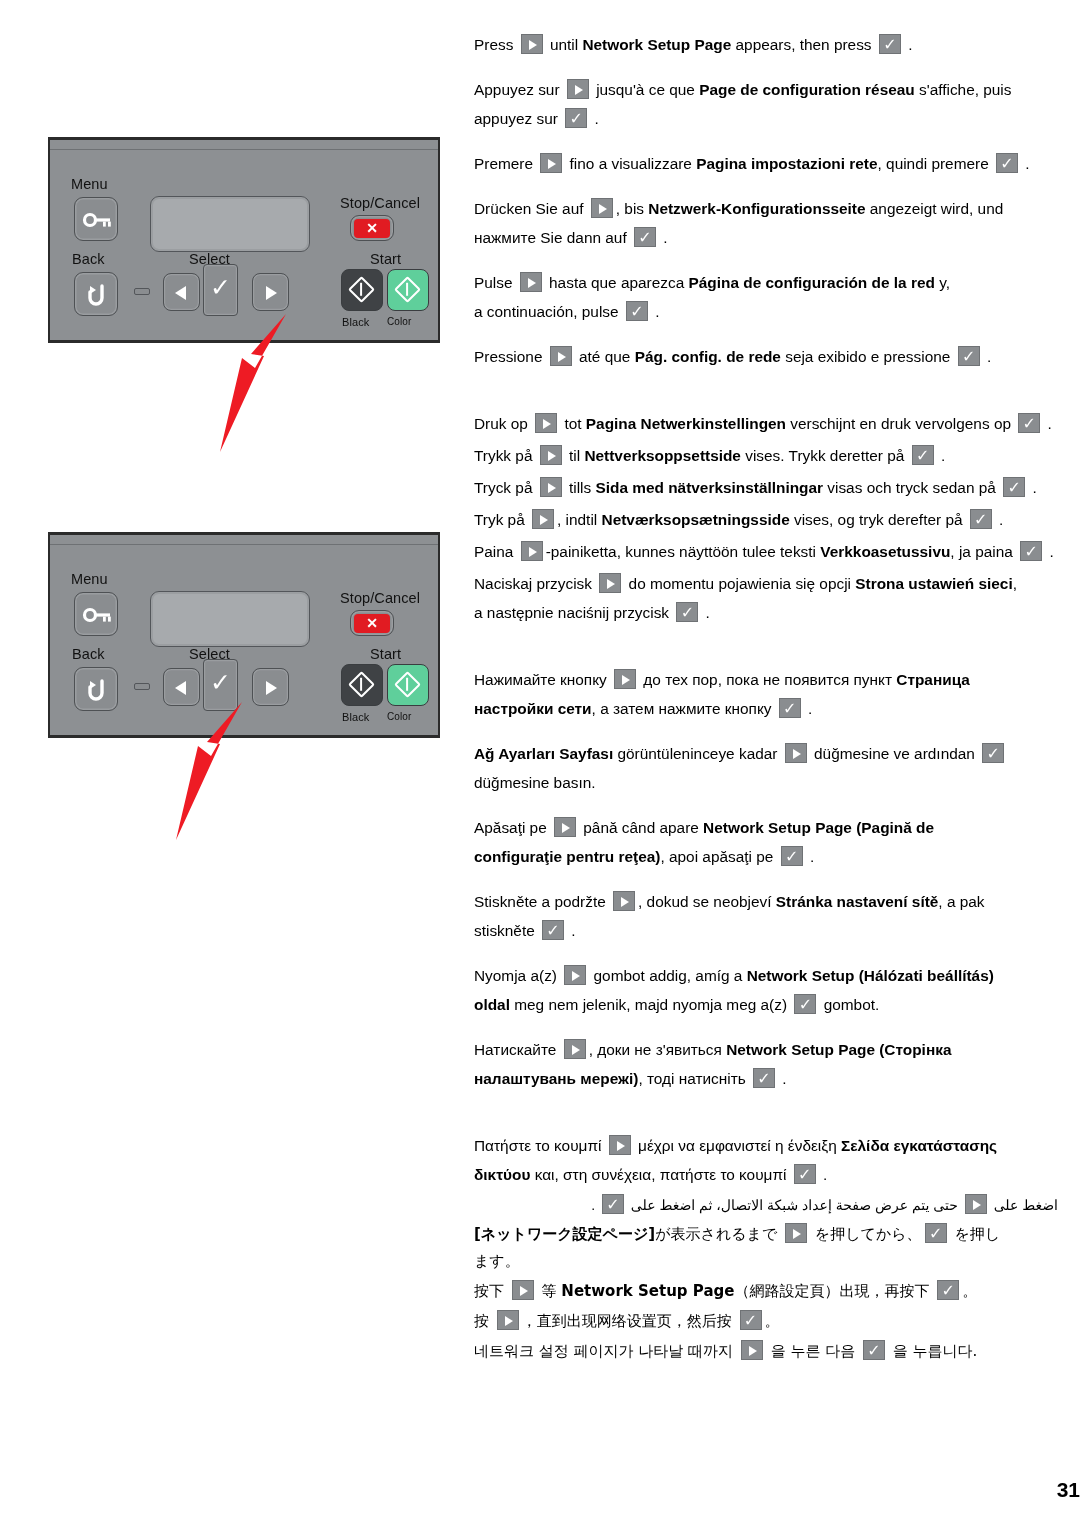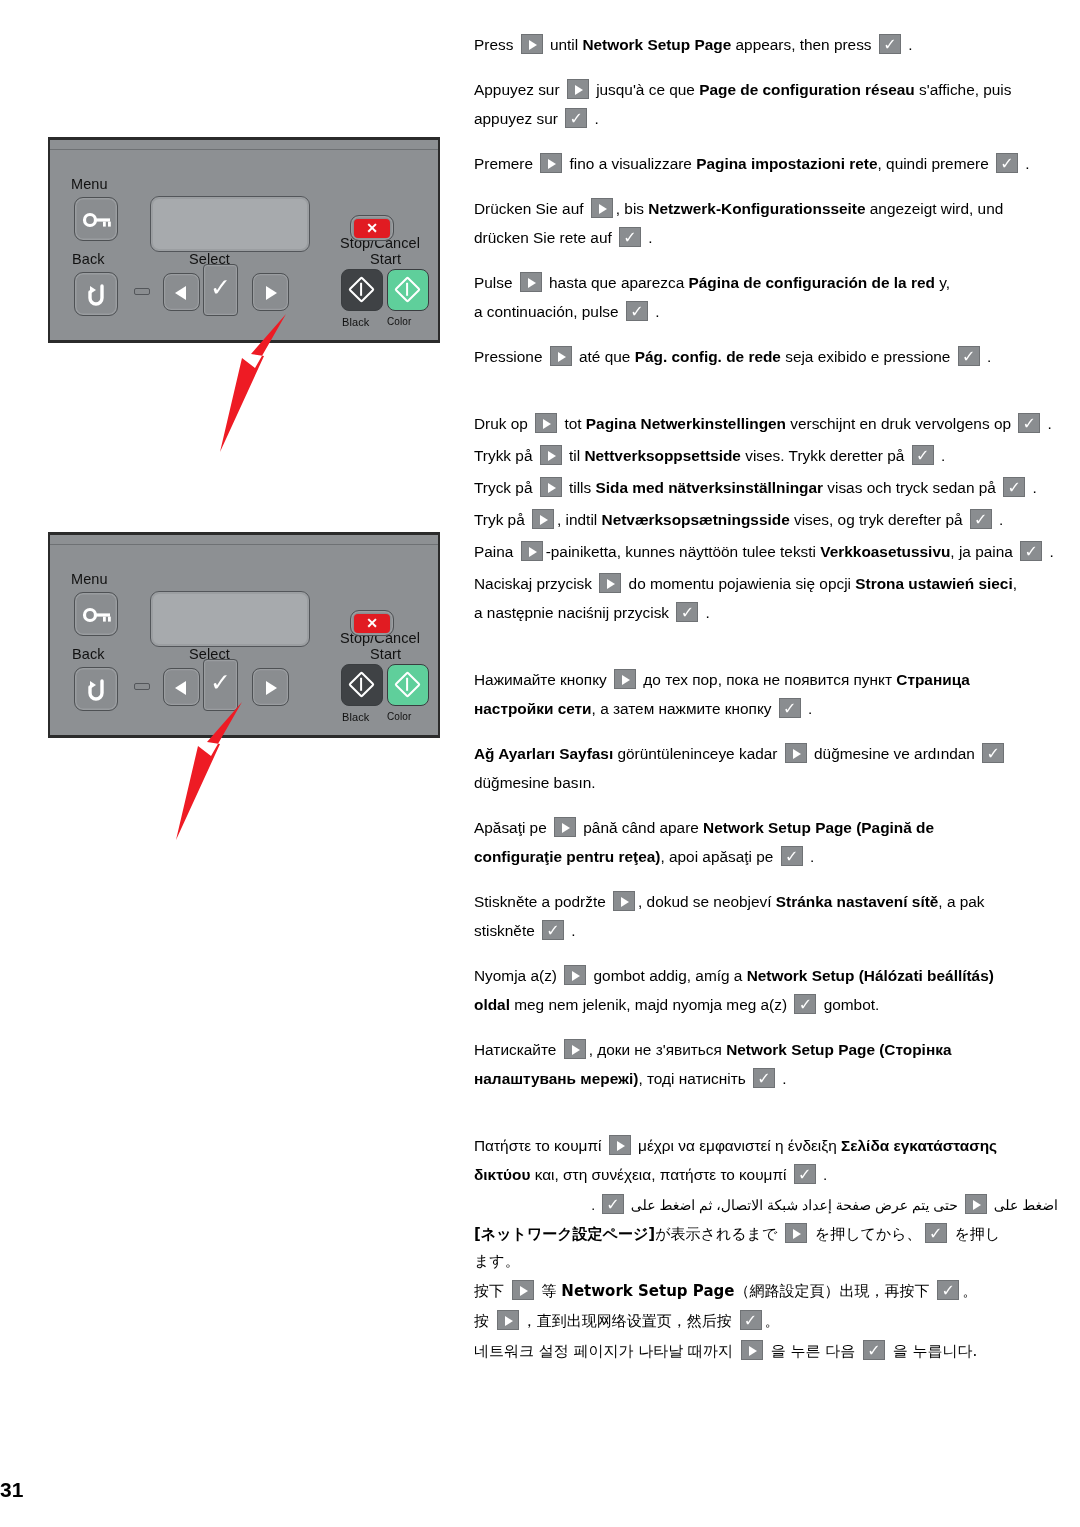--- a/index.html
+++ b/index.html
@@ -62,21 +62,21 @@
     position: absolute;
     left: 100px; top: 56px;
     width: 160px; height: 56px;
     background: #a7aaad;
     border: 1.6px solid #53565a;
     border-radius: 9px;
     box-shadow: inset 0 0 0 2px #9b9ea1;
   }
 
   
-  .lbl-stop { left: 290px; top: 55px; margin-top: 40px; }
+  .lbl-stop { left: 290px; top: 55px; }
   .key-stop { left: 300px; top: 75px; width: 44px; height: 26px; }
   .btn-red {
     position: absolute;
     left: 3px; top: 2.5px;
     width: 36px; height: 19px;
     background: #e11b22;
     border-radius: 4px;
     color: #fff;
     font-size: 14px;
     font-weight: bold;
@@ -244,21 +244,21 @@
   }
 
   .rtl { direction: rtl; text-align: right; font-size: 14px; line-height: 26px; }
   .cjk { font-family: "DejaVu Sans", sans-serif; font-size: 15px; line-height: 27px; }
 
   
   .pagenum {
     position: absolute;
     left: 0; right: 0;
     top: 1478px;
-    text-align: left;
+    text-align: right;
     font-size: 21px;
     font-weight: bold;
     color: #000;
   }
 </style>
 </head>
 <body>
 
 <div class="panel" id="panel-1">
   <div class="panel-inner-line"></div>
@@ -406,21 +406,21 @@
     <b class="b">Pagina impostazioni rete</b><span>, quindi premere</span>
     <span class="ikey"><i class="icheck">✓</i></span>
     <span>.</span>
   </p>
 
   <p class="para group">
     <span>Drücken Sie auf</span>
     <span class="ikey"><i class="itri"></i></span><span>, bis</span>
     <b class="b">Netzwerk-Konfigurationsseite</b>
     <span>angezeigt wird, und</span><br>
-    <span>drücken Sie rete auf</span>
+    <span>нажмите Sie dann auf</span>
     <span class="ikey"><i class="icheck">✓</i></span>
     <span>.</span>
   </p>
 
   <p class="para group">
     <span>Pulse</span>
     <span class="ikey"><i class="itri"></i></span>
     <span>hasta que aparezca</span>
     <b class="b">Página de configuración de la red</b>
     <span>y,</span><br>

